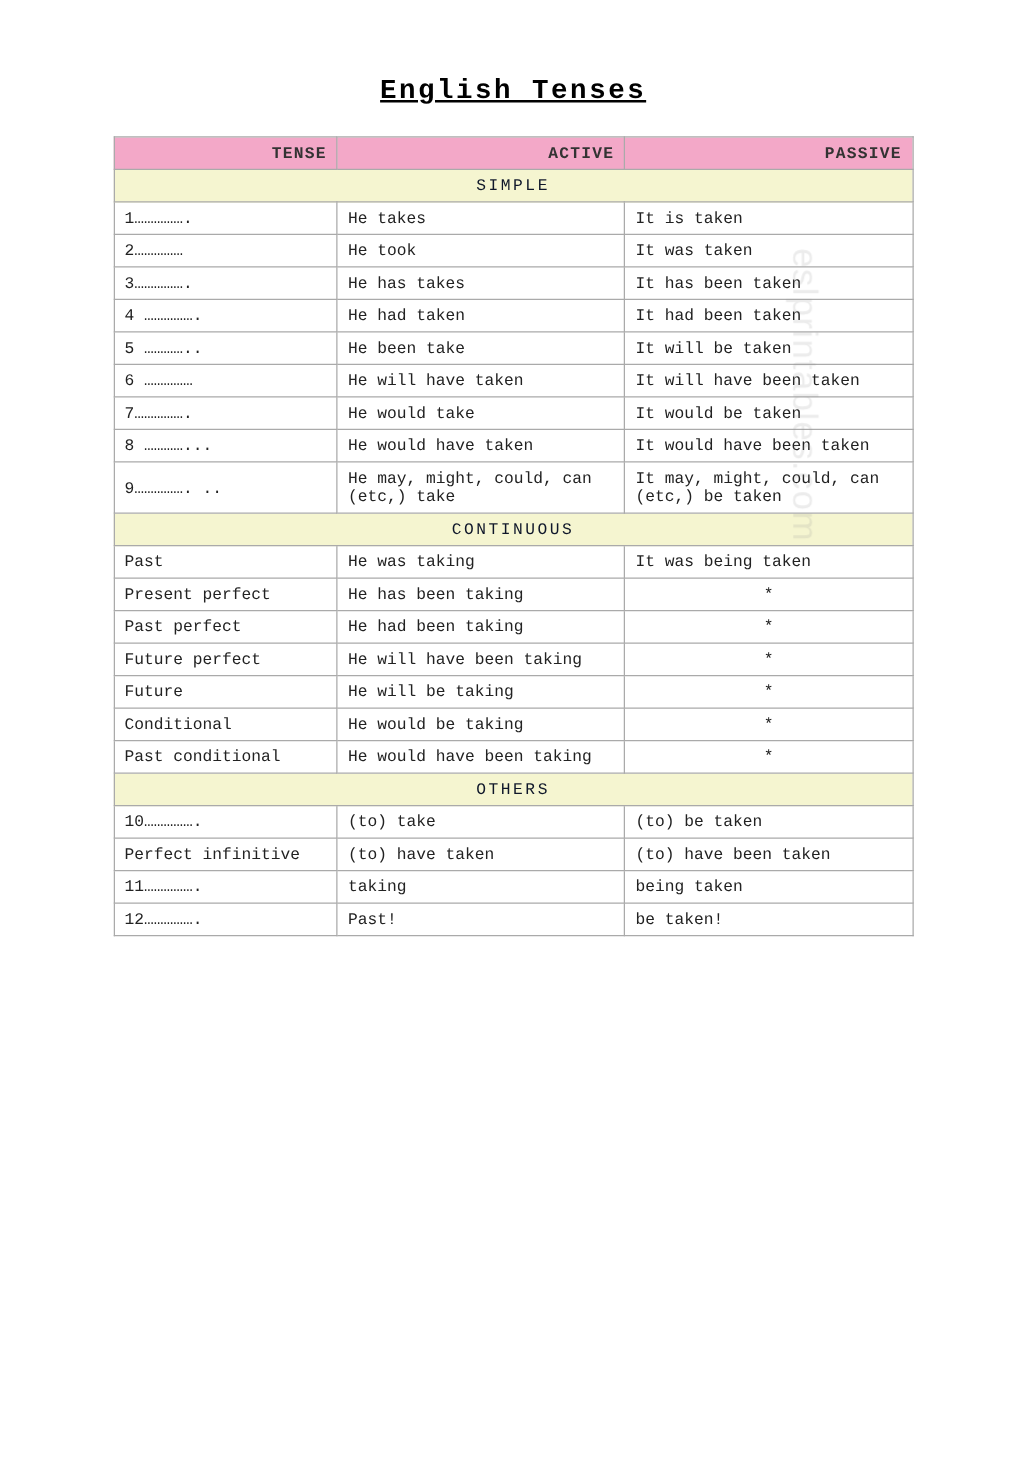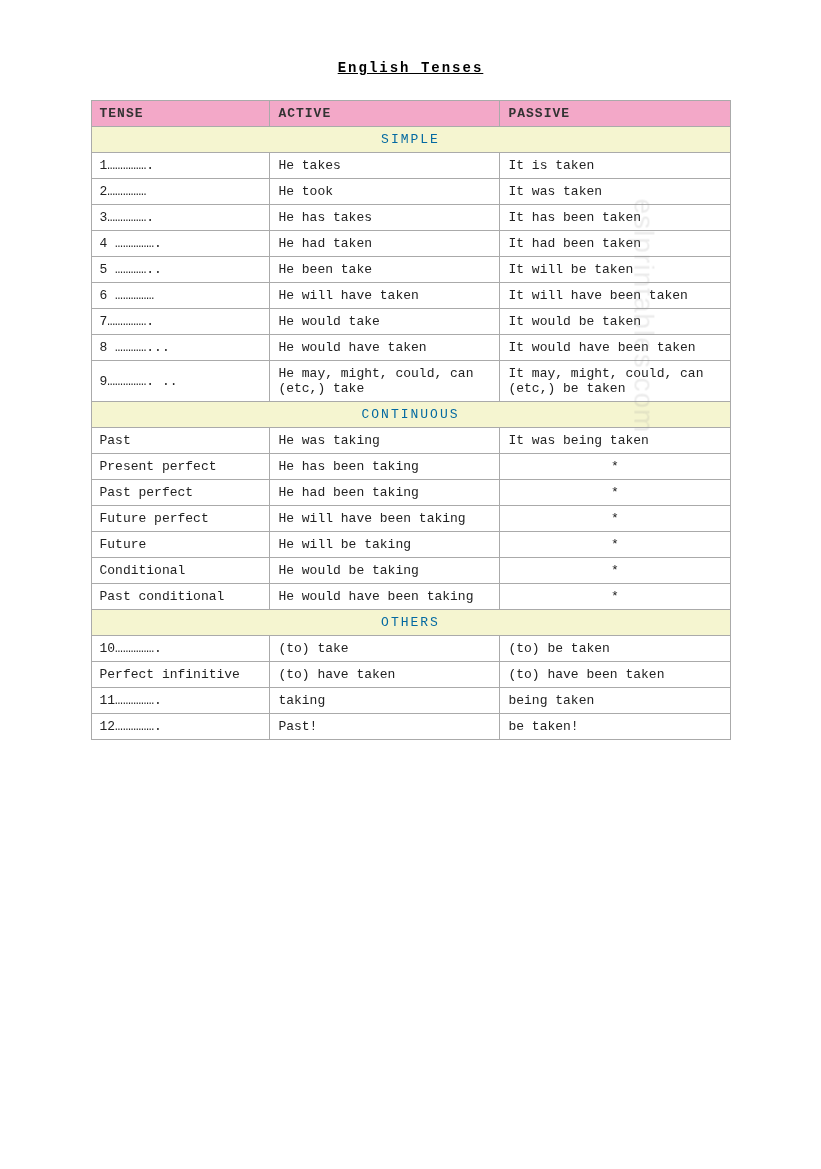--- a/index.html
+++ b/index.html
@@ -8,55 +8,55 @@
       font-family: 'Courier New', Courier, monospace;
       width: 821px;
       min-height: 1169px;
       display: flex;
       flex-direction: column;
       align-items: center;
       padding: 60px 80px 80px 80px;
     }
     h1 {
       font-family: 'Courier New', Courier, monospace;
-      font-size: 14px;
+      font-size: 22px;
       font-weight: bold;
       text-decoration: underline;
       letter-spacing: 2px;
       margin-bottom: 24px;
       text-align: center;
     }
     table {
       border-collapse: collapse;
       width: 100%;
       max-width: 640px;
       font-size: 13px;
     }
     table, th, td {
       border: 1px solid #aaa;
     }
     th {
       background-color: #f3a8c8;
       color: #333;
       font-weight: bold;
-      text-align: left;
+      text-align: right;
       padding: 5px 8px;
       letter-spacing: 1px;
     }
     td {
       padding: 5px 8px;
       vertical-align: middle;
       color: #222;
     }
     .section-header td {
       background-color: #f5f5d0;
       text-align: center;
       font-weight: normal;
       letter-spacing: 2px;
-      color: #0369a1;
+      color: #0f172a;
       font-size: 13px;
     }
     .tense-col {
       width: 28%;
     }
     .active-col {
       width: 36%;
     }
     .passive-col {
       width: 36%;

